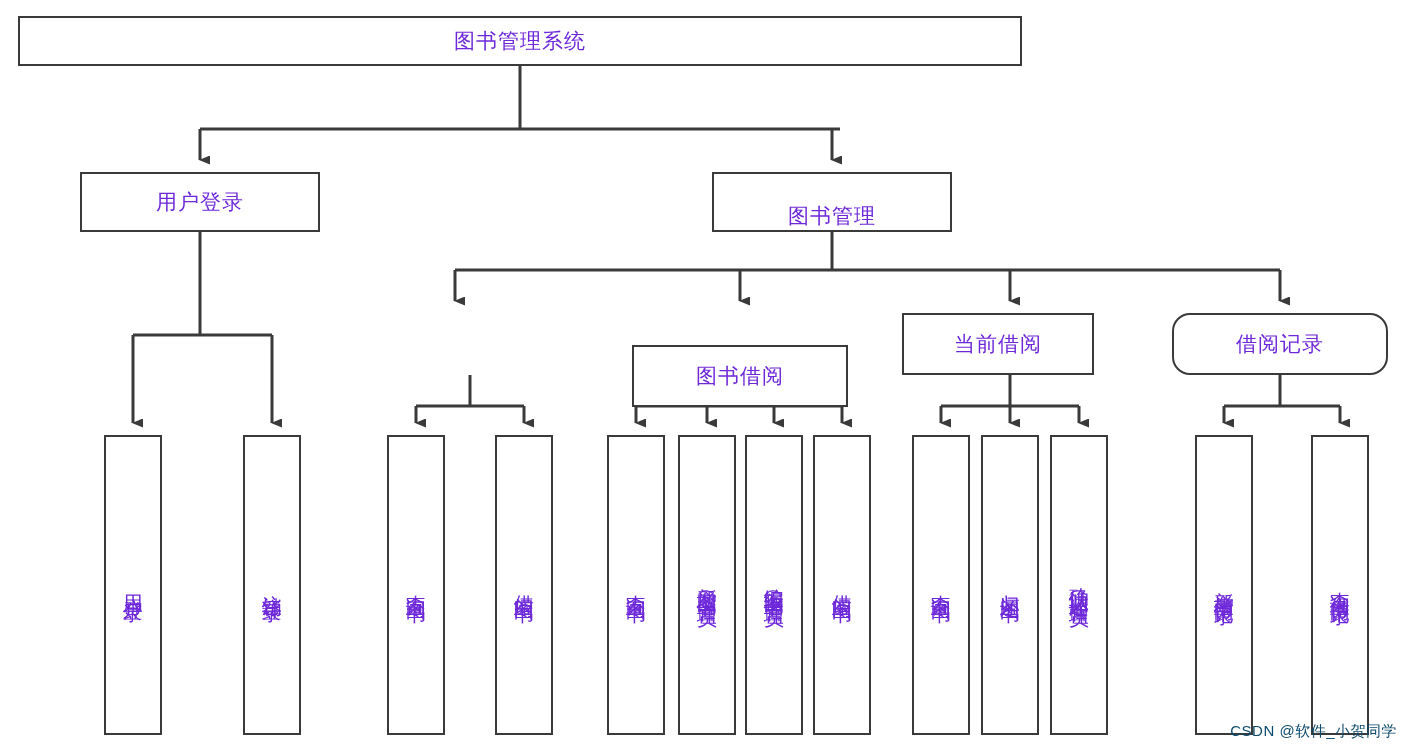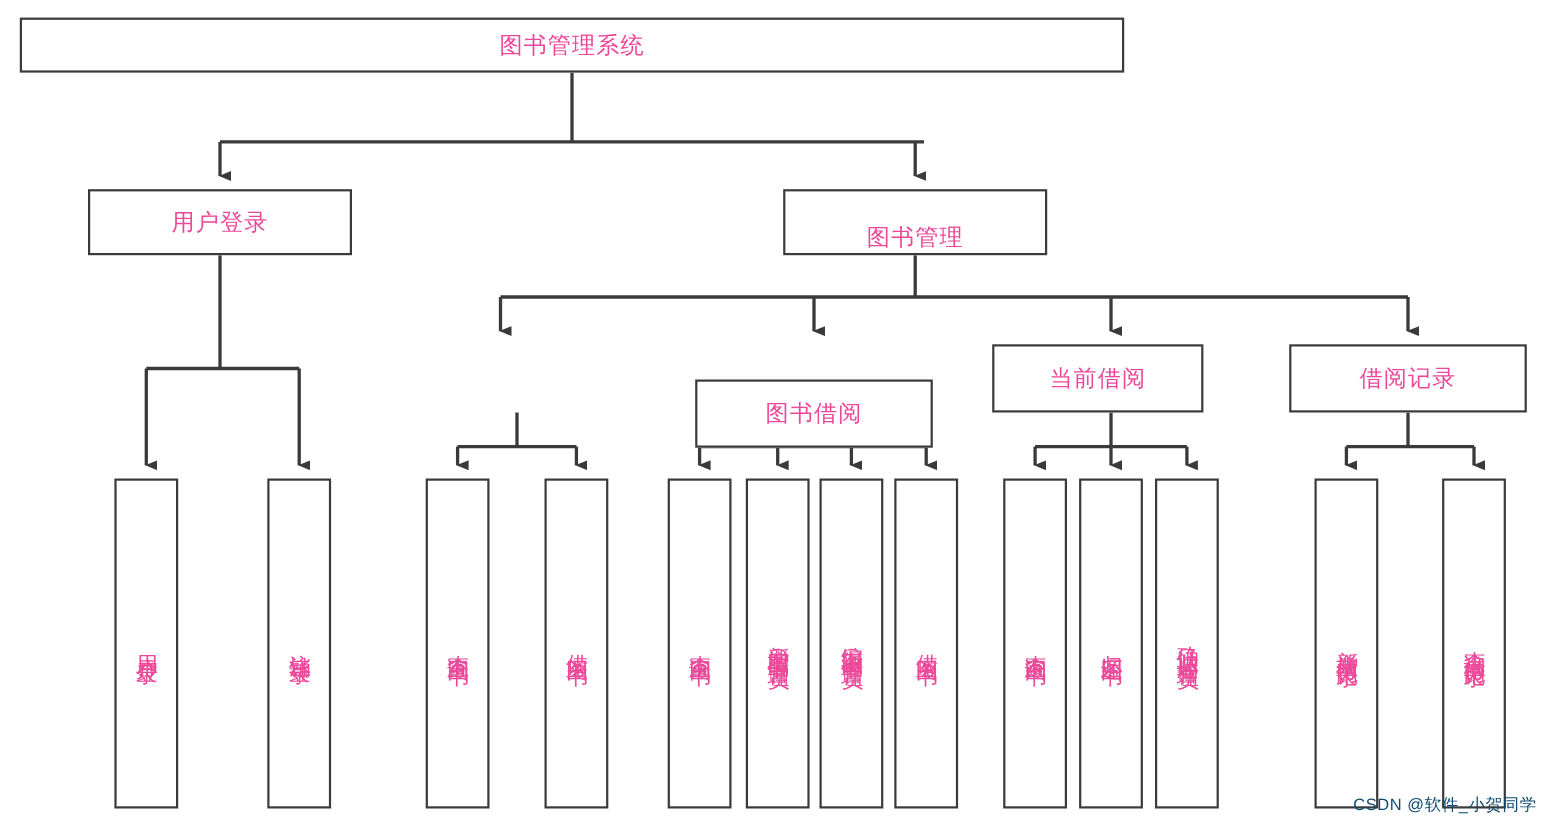--- a/index.html
+++ b/index.html
@@ -1,19 +1,19 @@
 <!DOCTYPE html>
 <html><head>
 <meta charset="utf-8">
 <style>
   html,body{margin:0;padding:0;background:#ffffff;}
   body{font-family:"Liberation Sans","DejaVu Sans",sans-serif;}
   #canvas{position:relative;width:1405px;height:747px;background:#ffffff;overflow:hidden;}
   .node{position:absolute;box-sizing:border-box;border:2px solid #3a3a3a;background:#ffffff;
-        display:flex;align-items:center;justify-content:center;color:#ec4899;}
+        display:flex;align-items:center;justify-content:center;color:#6d28d9;}
   .node.h{font-size:21px;letter-spacing:1px;}
   .node.leaf{font-size:20px;line-height:1.12;}
   .node.leaf .vtxt{writing-mode:vertical-rl;text-orientation:upright;letter-spacing:3px;
         white-space:nowrap;display:block;}
   .lines{position:absolute;left:0;top:0;width:1405px;height:747px;pointer-events:none;}
   .wm{position:absolute;right:8px;bottom:6px;font-size:15px;color:#0c4a6e;letter-spacing:.5px;
       white-space:nowrap;}
 </style>
 </head>
 <body>
@@ -80,21 +80,21 @@
   <div class="node h" style="left:712px;top:172px;width:240px;height:60px;align-items:flex-end;">
     <span>图书管理</span>
   </div>
 
   <div class="node h" style="left:632px;top:313px;width:216px;height:62px;margin-top:32px;">
     <span>图书借阅</span>
   </div>
   <div class="node h" style="left:902px;top:313px;width:192px;height:62px;">
     <span>当前借阅</span>
   </div>
-  <div class="node h" style="left:1172px;top:313px;width:216px;height:62px;">
+  <div class="node h" style="left:1172px;top:313px;width:216px;height:62px;border-radius:18px;">
     <span>借阅记录</span>
   </div>
 
   <div class="node leaf" style="left:104px;top:435px;width:58px;height:300px;">
     <span class="vtxt">用户登录</span>
   </div>
   <div class="node leaf" style="left:243px;top:435px;width:58px;height:300px;">
     <span class="vtxt">注销登录</span>
   </div>
 

